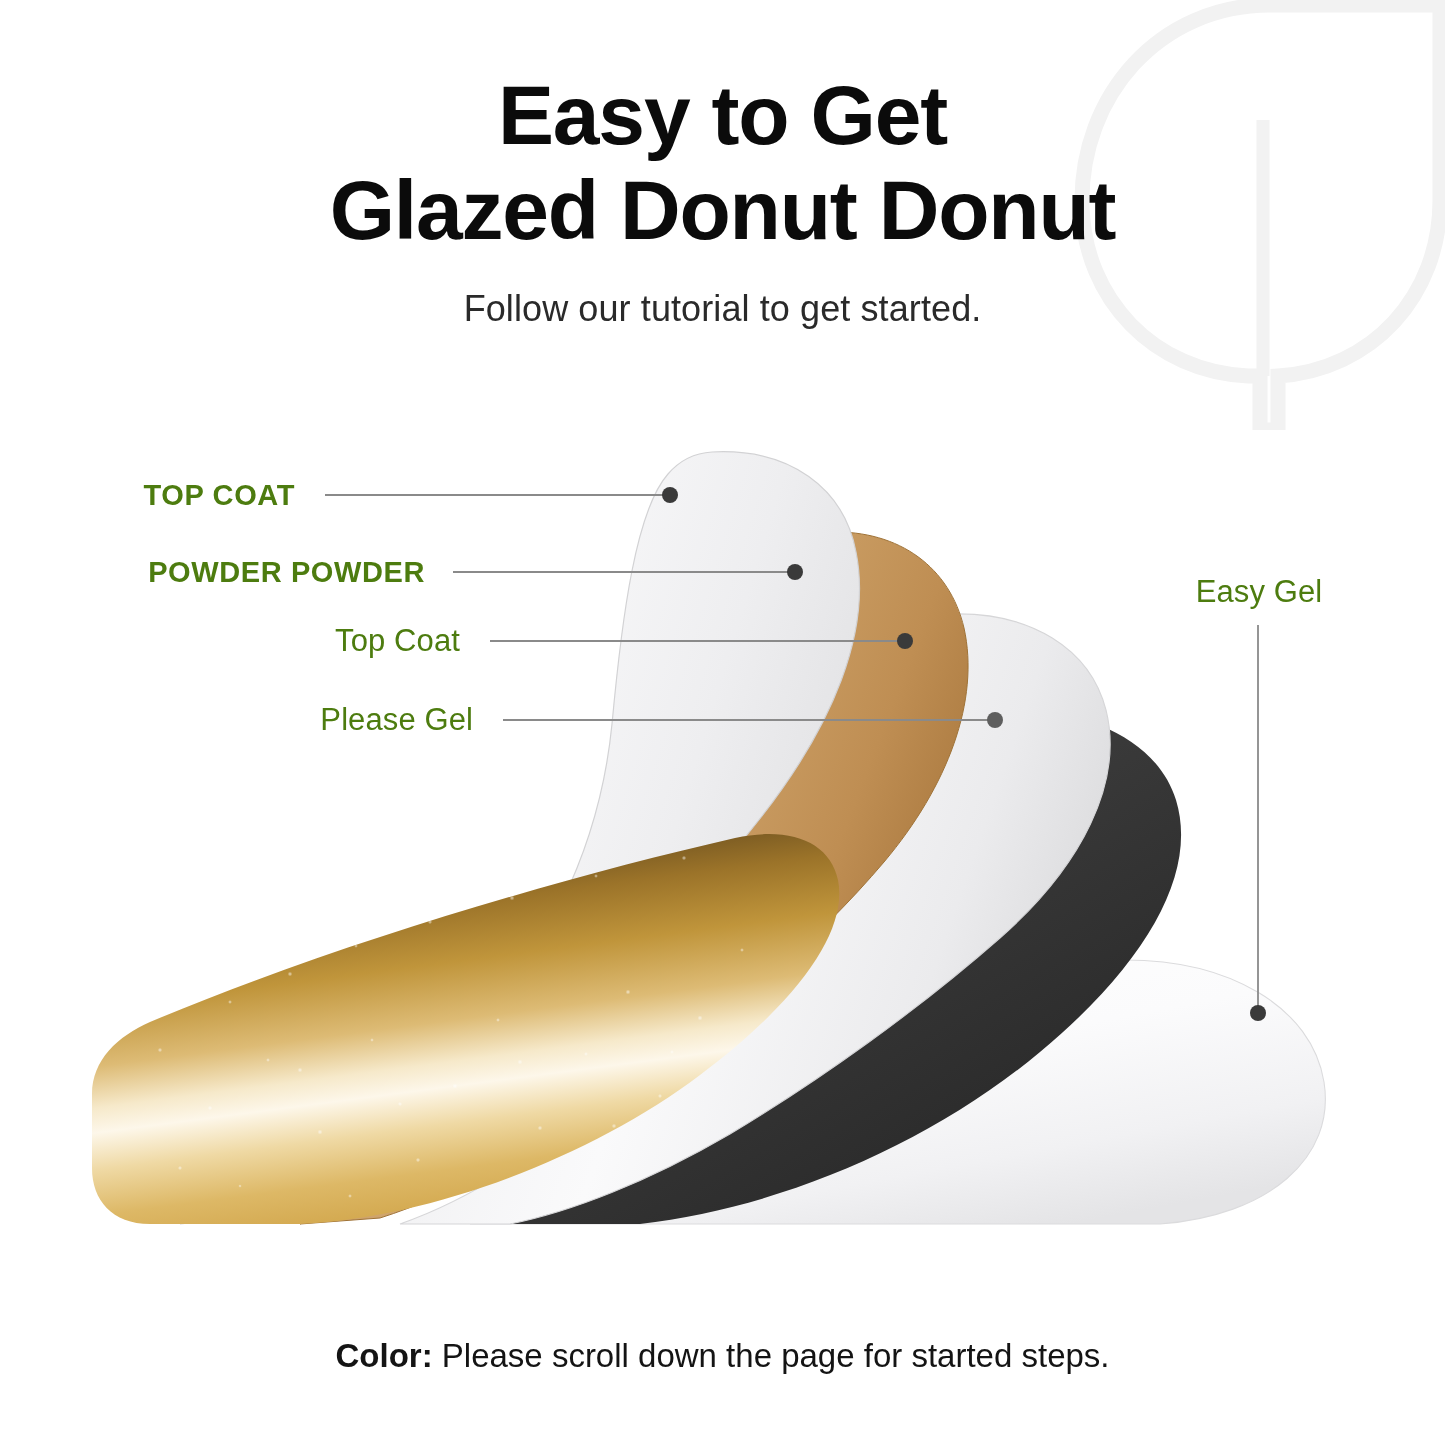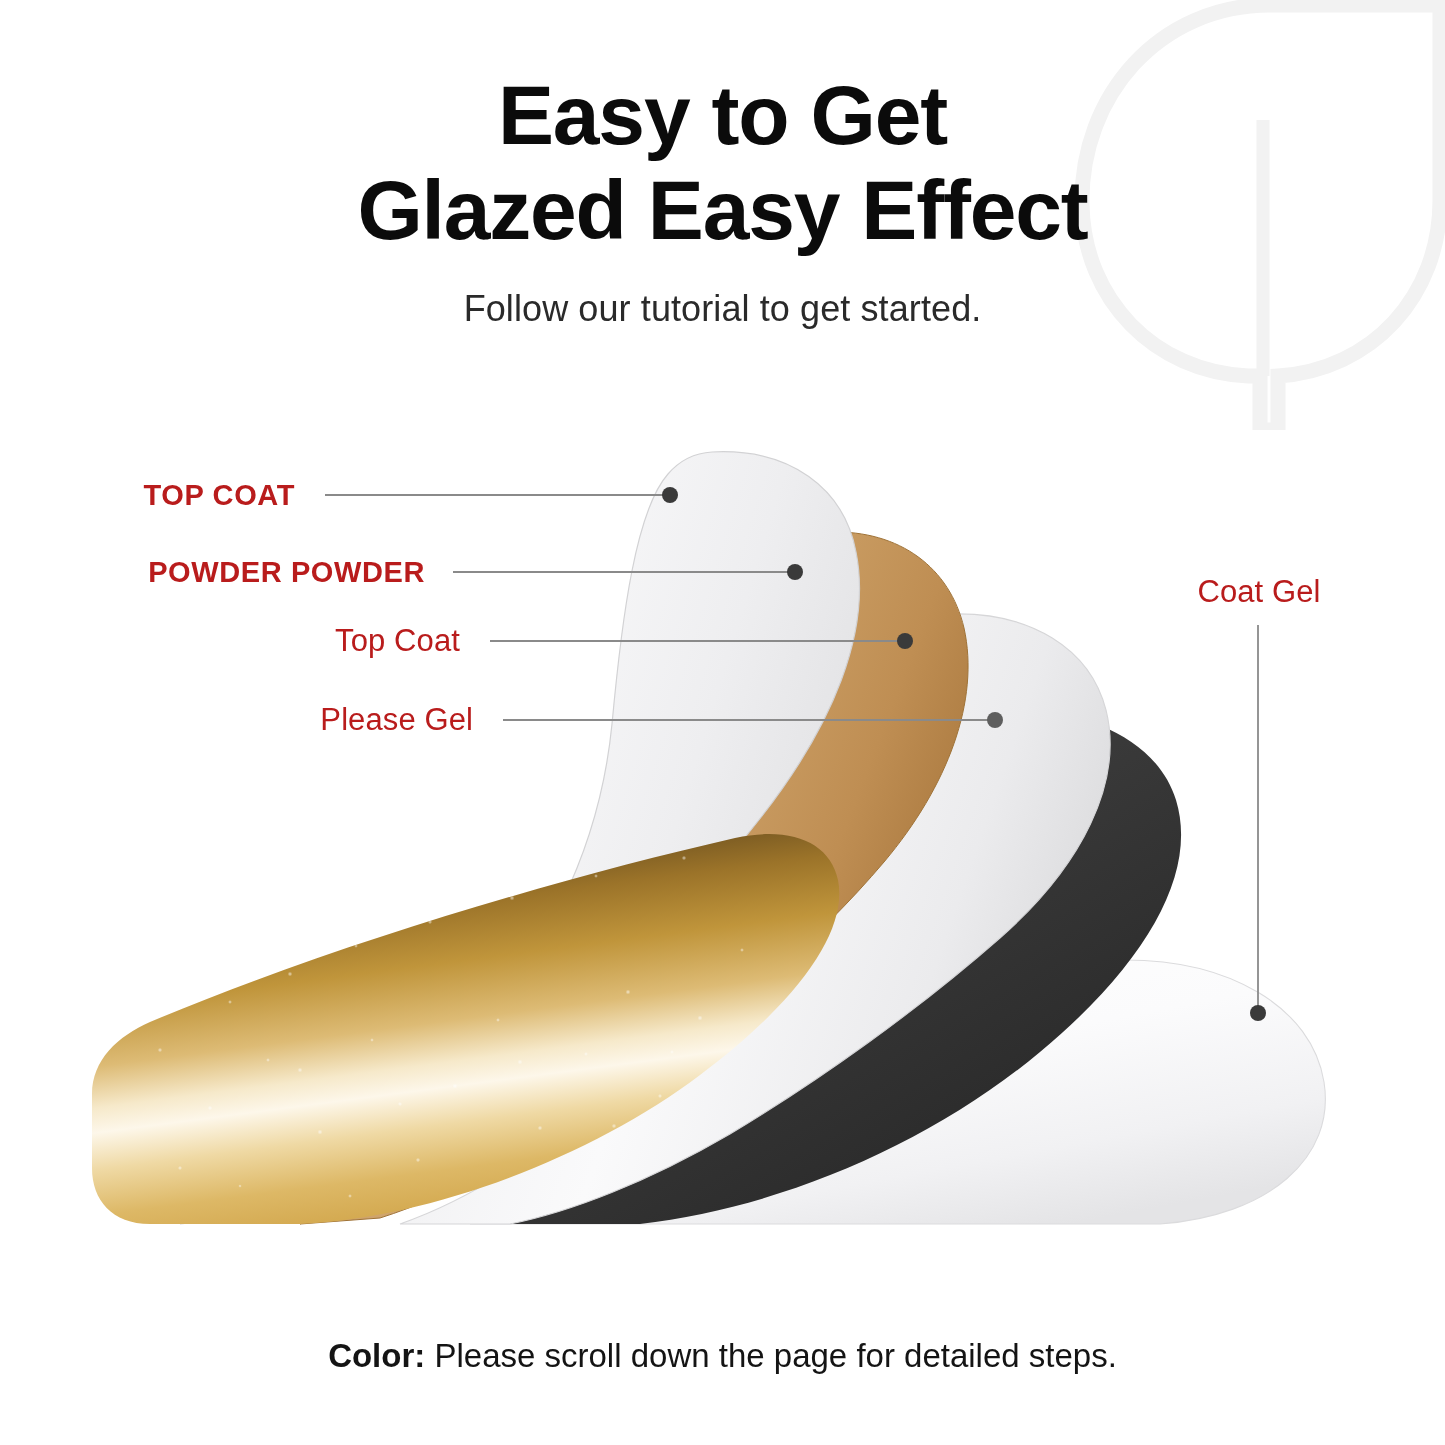--- a/index.html
+++ b/index.html
@@ -65,21 +65,21 @@
     left: 0;
     top: 0;
     width: 1445px;
     height: 1445px;
     z-index: 2;
   }
 
   
   .label {
     position: absolute;
-    color: #b91c1c;
+    color: #4d7c0f;
     white-space: nowrap;
     z-index: 6;
   }
   .label.strong {
     font-weight: 700;
     font-size: 29px;
     letter-spacing: 0.6px;
   }
   .label.light {
     font-weight: 400;
@@ -111,21 +111,21 @@
   <div class="watermark">
     <svg viewBox="0 0 430 430" width="430" height="430">
       <path d="M 250 5 C 140 5 60 95 62 205 C 64 300 135 372 228 376 C 232 376 236 376 240 376
                L 240 430 L 258 430 L 258 376 C 352 370 420 296 420 200 L 420 5 Z" fill="none" stroke="#f2f2f2" stroke-width="15"></path>
       <path d="M 243 376 C 243 300 243 200 243 120" fill="none" stroke="#f2f2f2" stroke-width="13"></path>
     </svg>
   </div>
 
   <div class="headline">
     <span class="line">Easy to Get</span>
-    <span class="line">Glazed Easy Effect</span>
+    <span class="line">Glazed Donut Donut</span>
   </div>
 
   <div class="subtitle">Follow our tutorial to get started.</div>
 
   <div class="stage">
     <svg viewBox="0 0 1445 1445" width="1445" height="1445">
       <defs>
 
         <linearGradient id="gWhiteA" x1="0" y1="0" x2="1" y2="0.35">
           <stop offset="0" stop-color="#dfdfe1"></stop>
@@ -324,19 +324,19 @@
   </div>
 
   <div class="label strong right" style="left:295px; top:495px;">TOP COAT</div>
 
   <div class="label strong right" style="left:425px; top:572px;">POWDER POWDER</div>
 
   <div class="label light right" style="left:460px; top:641px;">Top Coat</div>
 
   <div class="label light right" style="left:473px; top:720px;">Please Gel</div>
 
-  <div class="label light center" style="left:1259px; top:592px;">Coat Gel</div>
+  <div class="label light center" style="left:1259px; top:592px;">Easy Gel</div>
 
   <div class="note">
-    <b>Color:</b><span> Please scroll down the page for detailed steps.</span>
+    <b>Color:</b><span> Please scroll down the page for started steps.</span>
   </div>
 
 </div>
 
 </body></html>

